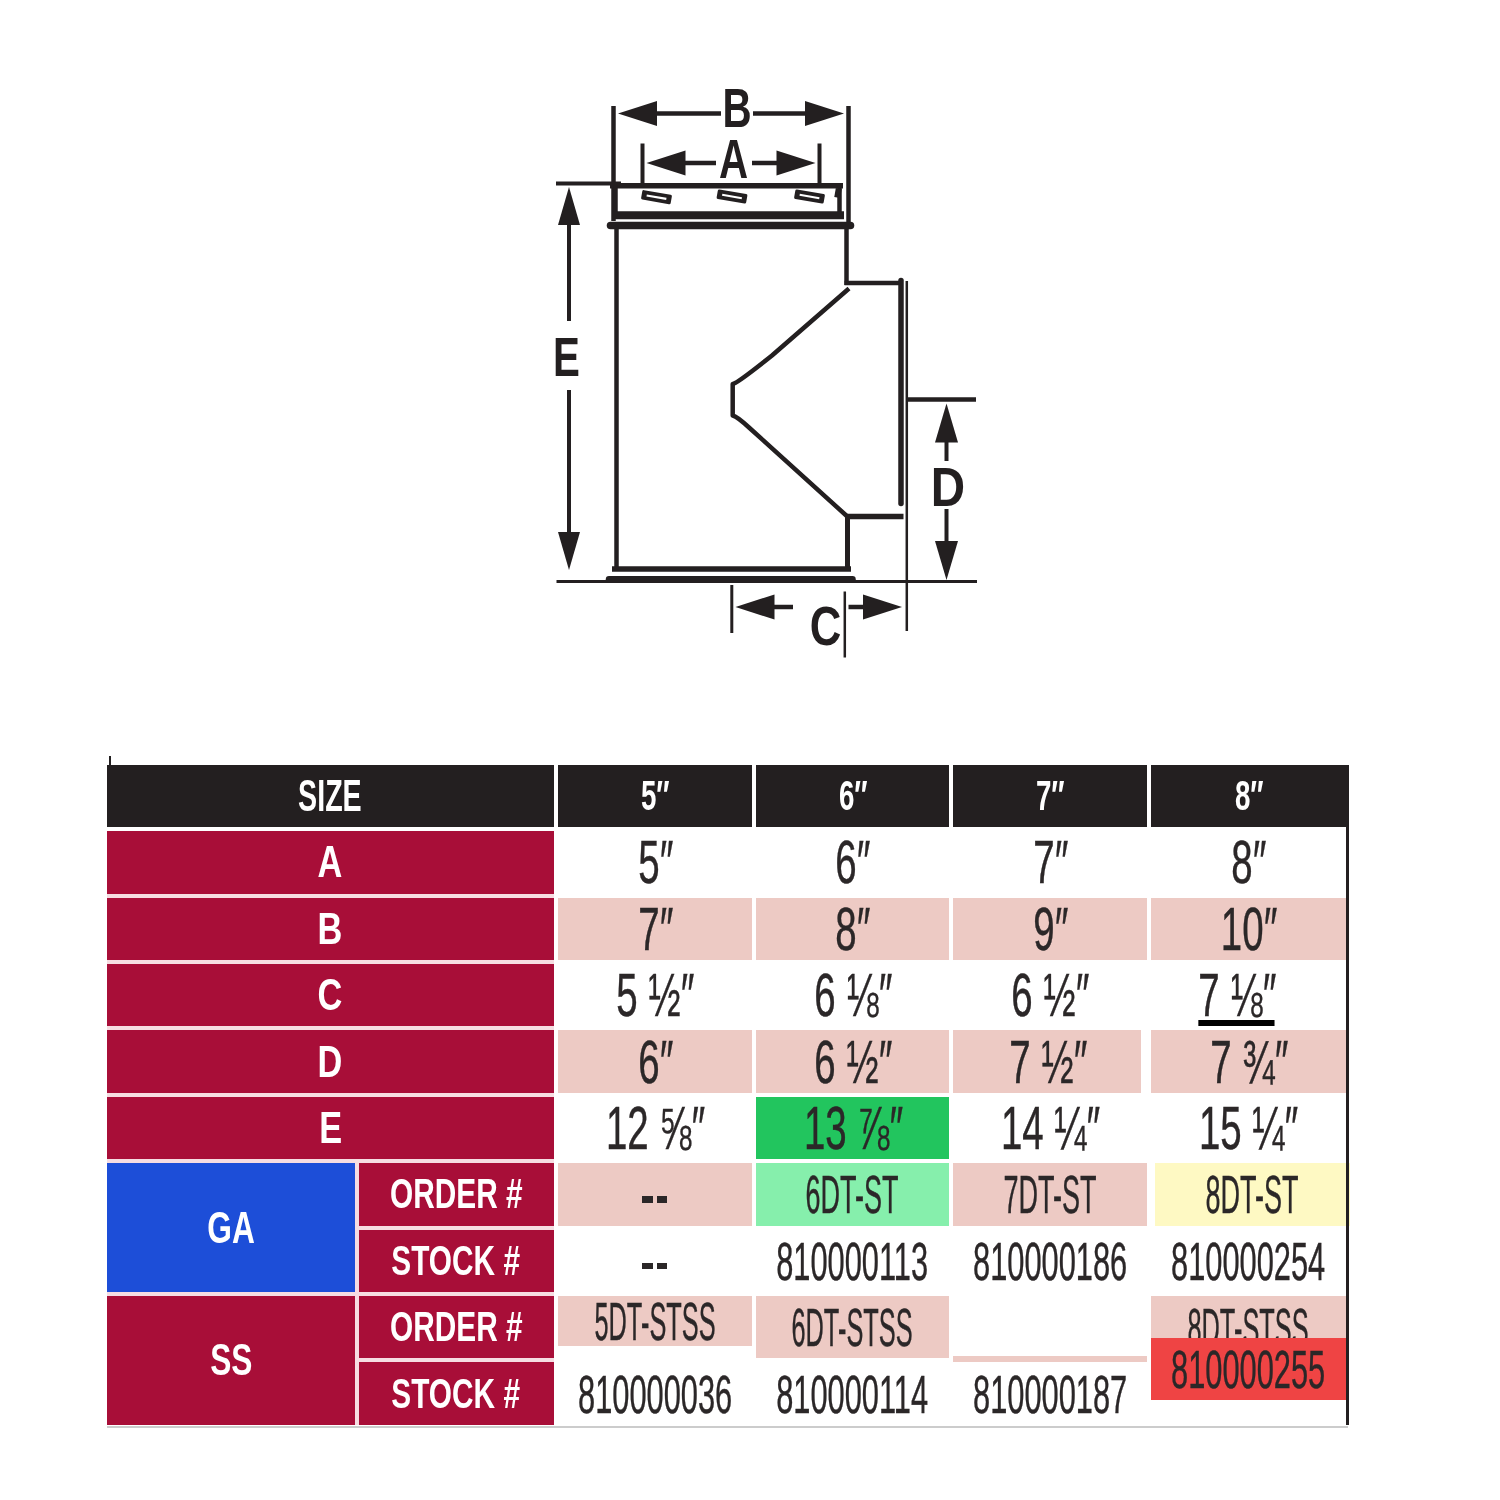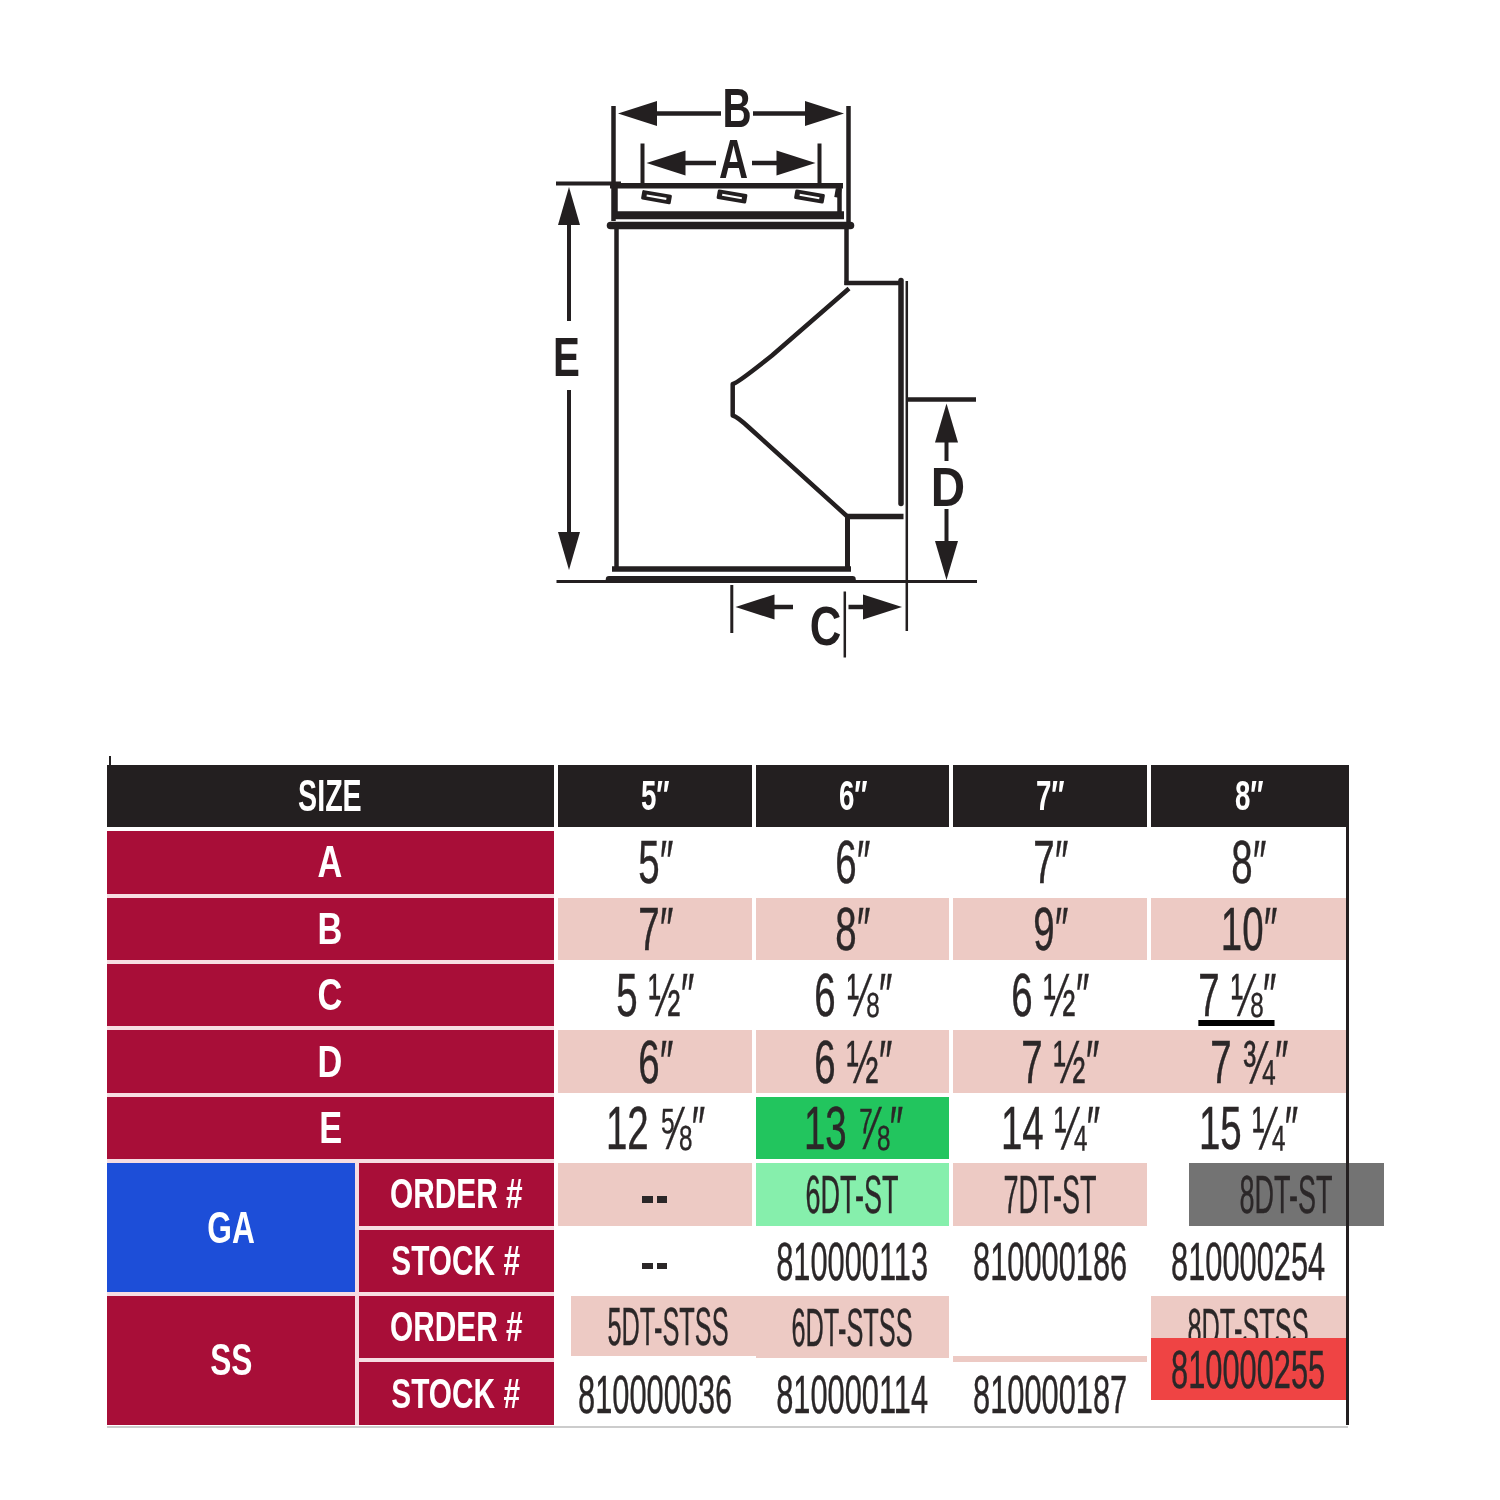--- a/index.html
+++ b/index.html
@@ -215,21 +215,21 @@
   </div>
 
 <div class="cell" style="left:558.0px;top:1030.4px;width:193.5px;height:62.4px;background:#edcac4;">
     <span class="t" style="font-size:62px;font-weight:normal;color:#2b2728;transform:scaleX(0.62);-webkit-text-stroke:0.45px #2b2728;">6<i>″</i></span>
   </div>
 
 <div class="cell" style="left:755.5px;top:1030.4px;width:193.5px;height:62.4px;background:#edcac4;">
     <span class="t" style="font-size:62px;font-weight:normal;color:#2b2728;transform:scaleX(0.62);-webkit-text-stroke:0.45px #2b2728;">6 ½<i>″</i></span>
   </div>
 
-<div class="cell" style="left:953.0px;top:1030.4px;width:188px;height:62.4px;background:#edcac4;padding-left:12px;">
+<div class="cell" style="left:953.0px;top:1030.4px;width:188px;height:62.4px;background:#edcac4;">
     <span class="t" style="font-size:62px;font-weight:normal;color:#2b2728;transform:scaleX(0.62);-webkit-text-stroke:0.45px #2b2728;">7 ½<i>″</i></span>
   </div>
 
 <div class="cell" style="left:1150.5px;top:1030.4px;width:195.0px;height:62.4px;background:#edcac4;">
     <span class="t" style="font-size:62px;font-weight:normal;color:#2b2728;transform:scaleX(0.62);-webkit-text-stroke:0.45px #2b2728;">7 ¾<i>″</i></span>
   </div>
 
 <div class="cell" style="left:107.0px;top:1096.8000000000002px;width:446.5px;height:62.4px;background:#a80e38;">
     <span class="t" style="font-size:44px;font-weight:bold;color:#fff;transform:scaleX(0.78);">E</span>
   </div>
@@ -268,21 +268,21 @@
   </div>
 
 <div class="cell" style="left:755.5px;top:1163.2px;width:193.5px;height:62.4px;background:#86efac;">
     <span class="t" style="font-size:54px;font-weight:normal;color:#2b2728;transform:scaleX(0.5);-webkit-text-stroke:0.45px #2b2728;">6DT-ST</span>
   </div>
 
 <div class="cell" style="left:953.0px;top:1163.2px;width:193.5px;height:62.4px;background:#edcac4;">
     <span class="t" style="font-size:54px;font-weight:normal;color:#2b2728;transform:scaleX(0.5);-webkit-text-stroke:0.45px #2b2728;">7DT-ST</span>
   </div>
 
-<div class="cell" style="left:1189px;top:1163.2px;width:195.0px;height:62.4px;background:#737373;align-items:center;">
+<div class="cell" style="left:1155px;top:1163.2px;width:195.0px;height:62.4px;background:#fef9c3;align-items:center;">
     <span class="t" style="font-size:54px;font-weight:normal;color:#2b2728;transform:scaleX(0.5);-webkit-text-stroke:0.45px #2b2728;">8DT-ST</span>
   </div>
 
 <div class="cell" style="left:358.5px;top:1229.6000000000001px;width:195.0px;height:62.4px;background:#a80e38;">
     <span class="t" style="font-size:42px;font-weight:bold;color:#fff;transform:scaleX(0.71);">STOCK #</span>
   </div>
 
 <div class="cell" style="left:558.0px;top:1229.6000000000001px;width:193.5px;height:62.4px;background:#fff;">
     <span style="display:inline-block;width:10.5px;height:6.5px;background:#2b2728;margin:0 2px;transform:translateY(5px);"></span>
     <span style="display:inline-block;width:10.5px;height:6.5px;background:#2b2728;margin:0 2px;transform:translateY(5px);"></span>
@@ -297,21 +297,21 @@
   </div>
 
 <div class="cell" style="left:1150.5px;top:1229.6000000000001px;width:195.0px;height:62.4px;background:#fff;">
     <span class="t" style="font-size:54px;font-weight:normal;color:#2b2728;transform:scaleX(0.57);-webkit-text-stroke:0.45px #2b2728;">810000254</span>
   </div>
 
 <div class="cell" style="left:358.5px;top:1296.0px;width:195.0px;height:62.4px;background:#a80e38;">
     <span class="t" style="font-size:42px;font-weight:bold;color:#fff;transform:scaleX(0.71);">ORDER #</span>
   </div>
 
-<div class="cell" style="left:558.0px;top:1296.0px;width:193.5px;height:60px;background:#edcac4;margin-left:13px;">
+<div class="cell" style="left:558.0px;top:1296.0px;width:193.5px;height:50px;background:#edcac4;">
     <span class="t" style="font-size:54px;font-weight:normal;color:#2b2728;transform:scaleX(0.47);-webkit-text-stroke:0.45px #2b2728;">5DT-STSS</span>
   </div>
 
 <div class="cell" style="left:755.5px;top:1296.0px;width:193.5px;height:62.4px;background:#edcac4;">
     <span class="t" style="font-size:54px;font-weight:normal;color:#2b2728;transform:scaleX(0.47);-webkit-text-stroke:0.45px #2b2728;">6DT-STSS</span>
   </div>
 
 <div class="cell" style="left:953.0px;top:1356px;width:193.5px;height:62.4px;background:#edcac4;">
     <span class="t" style="font-size:54px;font-weight:normal;color:#2b2728;transform:scaleX(0.47);-webkit-text-stroke:0.45px #2b2728;">7DT-STSS</span>
   </div>

